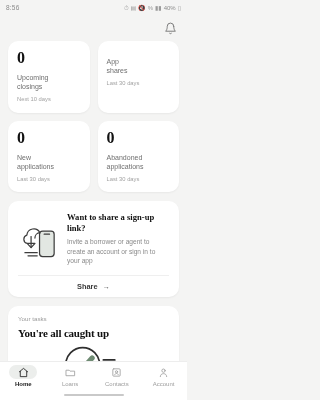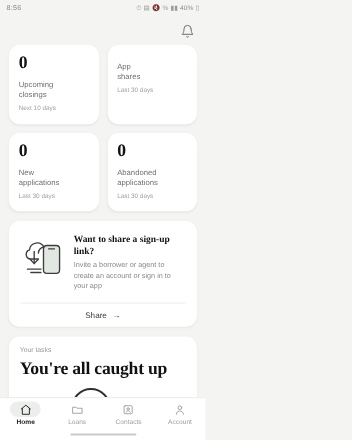--- a/index.html
+++ b/index.html
@@ -95,21 +95,21 @@
   }
 
   
   .promo {
     margin:9px 8px 0 8px;
     background:#ffffff;
     border-radius:10px;
     padding:11px 10px 0 10px;
     box-shadow:0 1px 2px rgba(0,0,0,.05);
   }
-  .promo-row { display:flex; gap:9px; align-items:center; }
+  .promo-row { display:flex; gap:9px; align-items:flex-end; }
   .promo-art { width:40px; flex:0 0 40px; padding-top:1px; }
   .promo-text { flex:1; }
   .promo-title {
     font-family:"Liberation Serif", serif;
     font-weight:bold;
     font-size:8.6px;
     color:#111;
     line-height:1.2;
   }
   .promo-body {
@@ -121,37 +121,37 @@
   .promo-action {
     margin-top:9px;
     border-top:1px solid #efefef;
     height:22px;
     display:flex;
     align-items:center;
     justify-content:center;
     gap:5px;
     cursor:pointer;
   }
-  .promo-action .lbl { font-size:7.4px; color:#3a3a3a; }
+  .promo-action .lbl { font-size:7.4px; color:#3a3a3a;font-weight:bold; }
   .promo-action .arw { font-size:7.4px; color:#3a3a3a; }
 
   
   .tasks {
     margin:9px 8px 0 8px;
     background:#ffffff;
     border-radius:10px;
     padding:10px 10px 0 10px;
     box-shadow:0 1px 2px rgba(0,0,0,.05);
     min-height:70px;
   }
   .tasks-eyebrow { font-size:6.2px; color:#9a9a9a; line-height:1; }
   .tasks-title {
     font-family:"Liberation Serif", serif;
     font-weight:bold;
-    font-size:16px;
+    font-size:11px;
     color:#111;
     margin-top:5px;
     letter-spacing:-.2px;
   }
   .tasks-art { display:flex; justify-content:center; margin-top:3px; }
 
   
   .nav {
     position:absolute;
     left:0; right:0; bottom:0;

